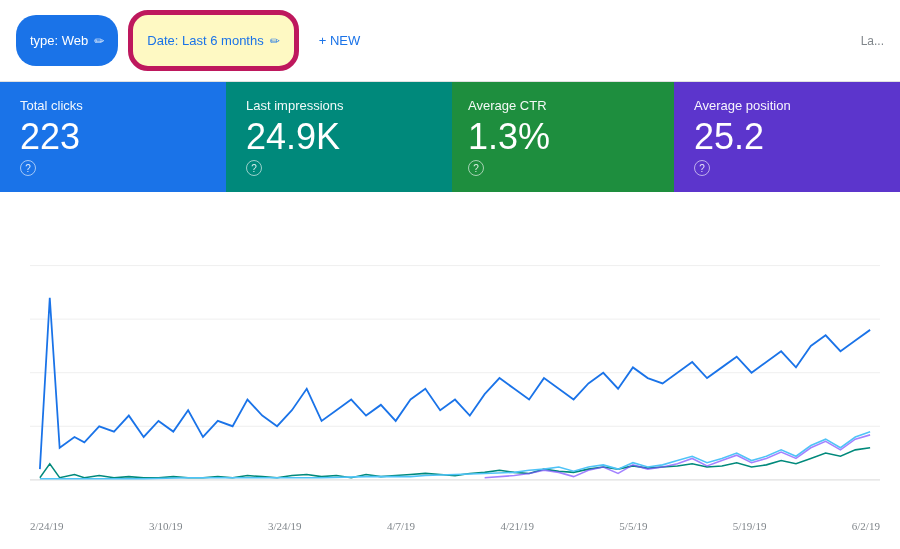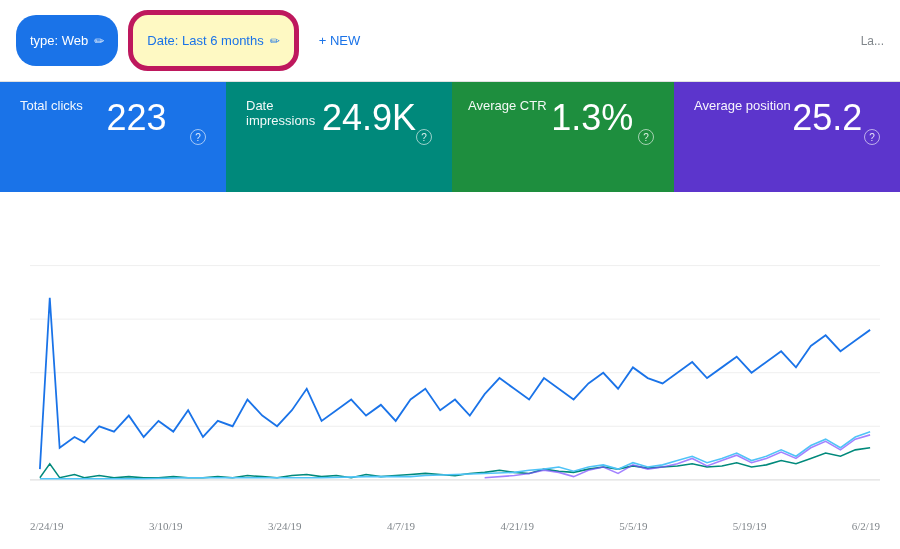--- a/index.html
+++ b/index.html
@@ -62,21 +62,21 @@
     .metrics-row {
       display: flex;
       height: 110px;
     }
 
     .metric-card {
       flex: 1;
       padding: 16px 20px;
       color: #fff;
       display: flex;
-      flex-direction: row;
+      flex-direction: column;
       justify-content: space-between;
     }
 
     .metric-card.blue { background: #1a73e8; }
     .metric-card.teal { background: #00897b; }
     .metric-card.green { background: #1e8e3e; padding-left: 16px; }
     .metric-card.purple { background: #5c35cc; }
 
     .metric-label {
       font-size: 13px;
@@ -151,21 +151,21 @@
 
 <div class="metrics-row">
   <div class="metric-card blue">
     <div class="metric-label">Total clicks</div>
     <div class="metric-value">223</div>
     <div class="metric-footer">
       <div class="help-icon">?</div>
     </div>
   </div>
   <div class="metric-card teal">
-    <div class="metric-label">Date impressions</div>
+    <div class="metric-label">Last impressions</div>
     <div class="metric-value">24.9K</div>
     <div class="metric-footer">
       <div class="help-icon">?</div>
     </div>
   </div>
   <div class="metric-card green">
     <div class="metric-label">Average CTR</div>
     <div class="metric-value">1.3%</div>
     <div class="metric-footer">
       <div class="help-icon">?</div>

